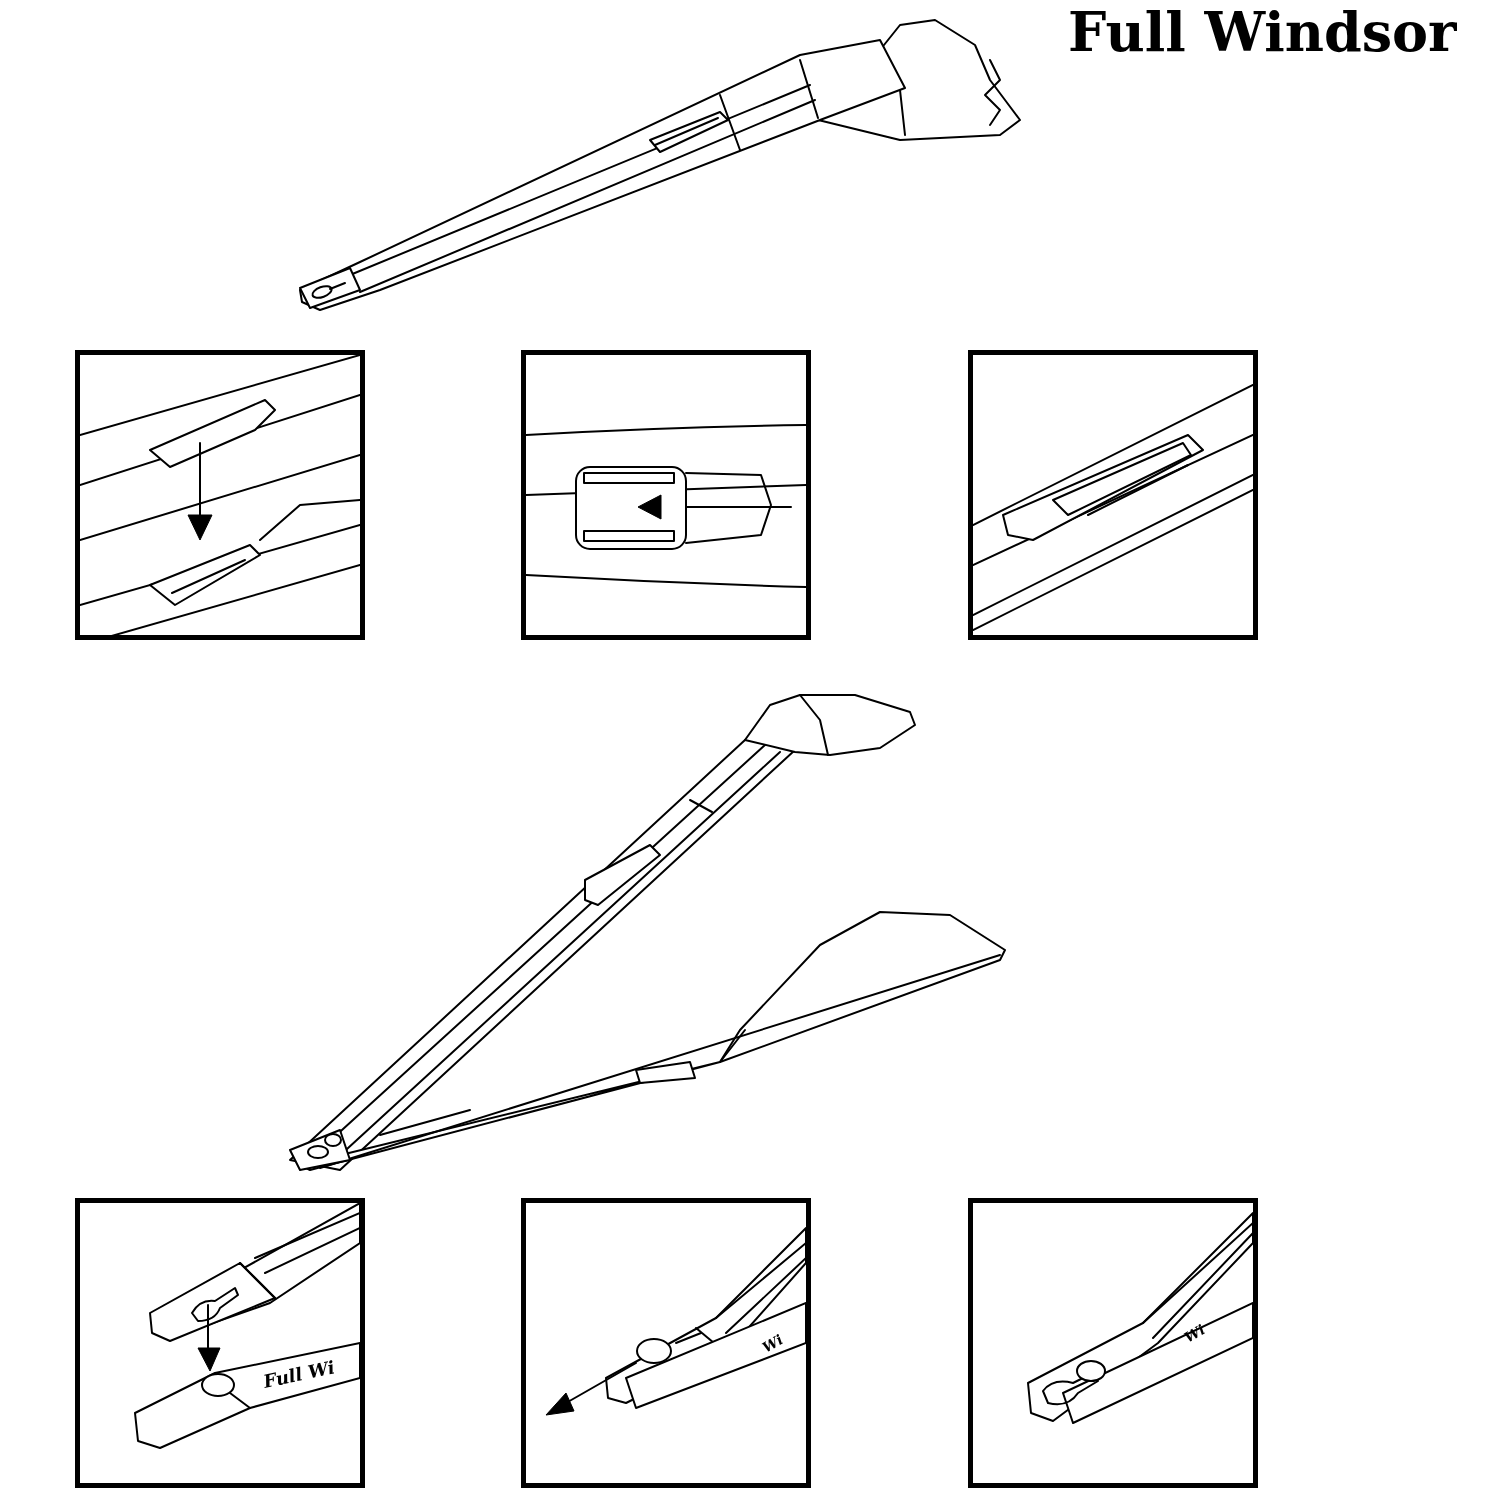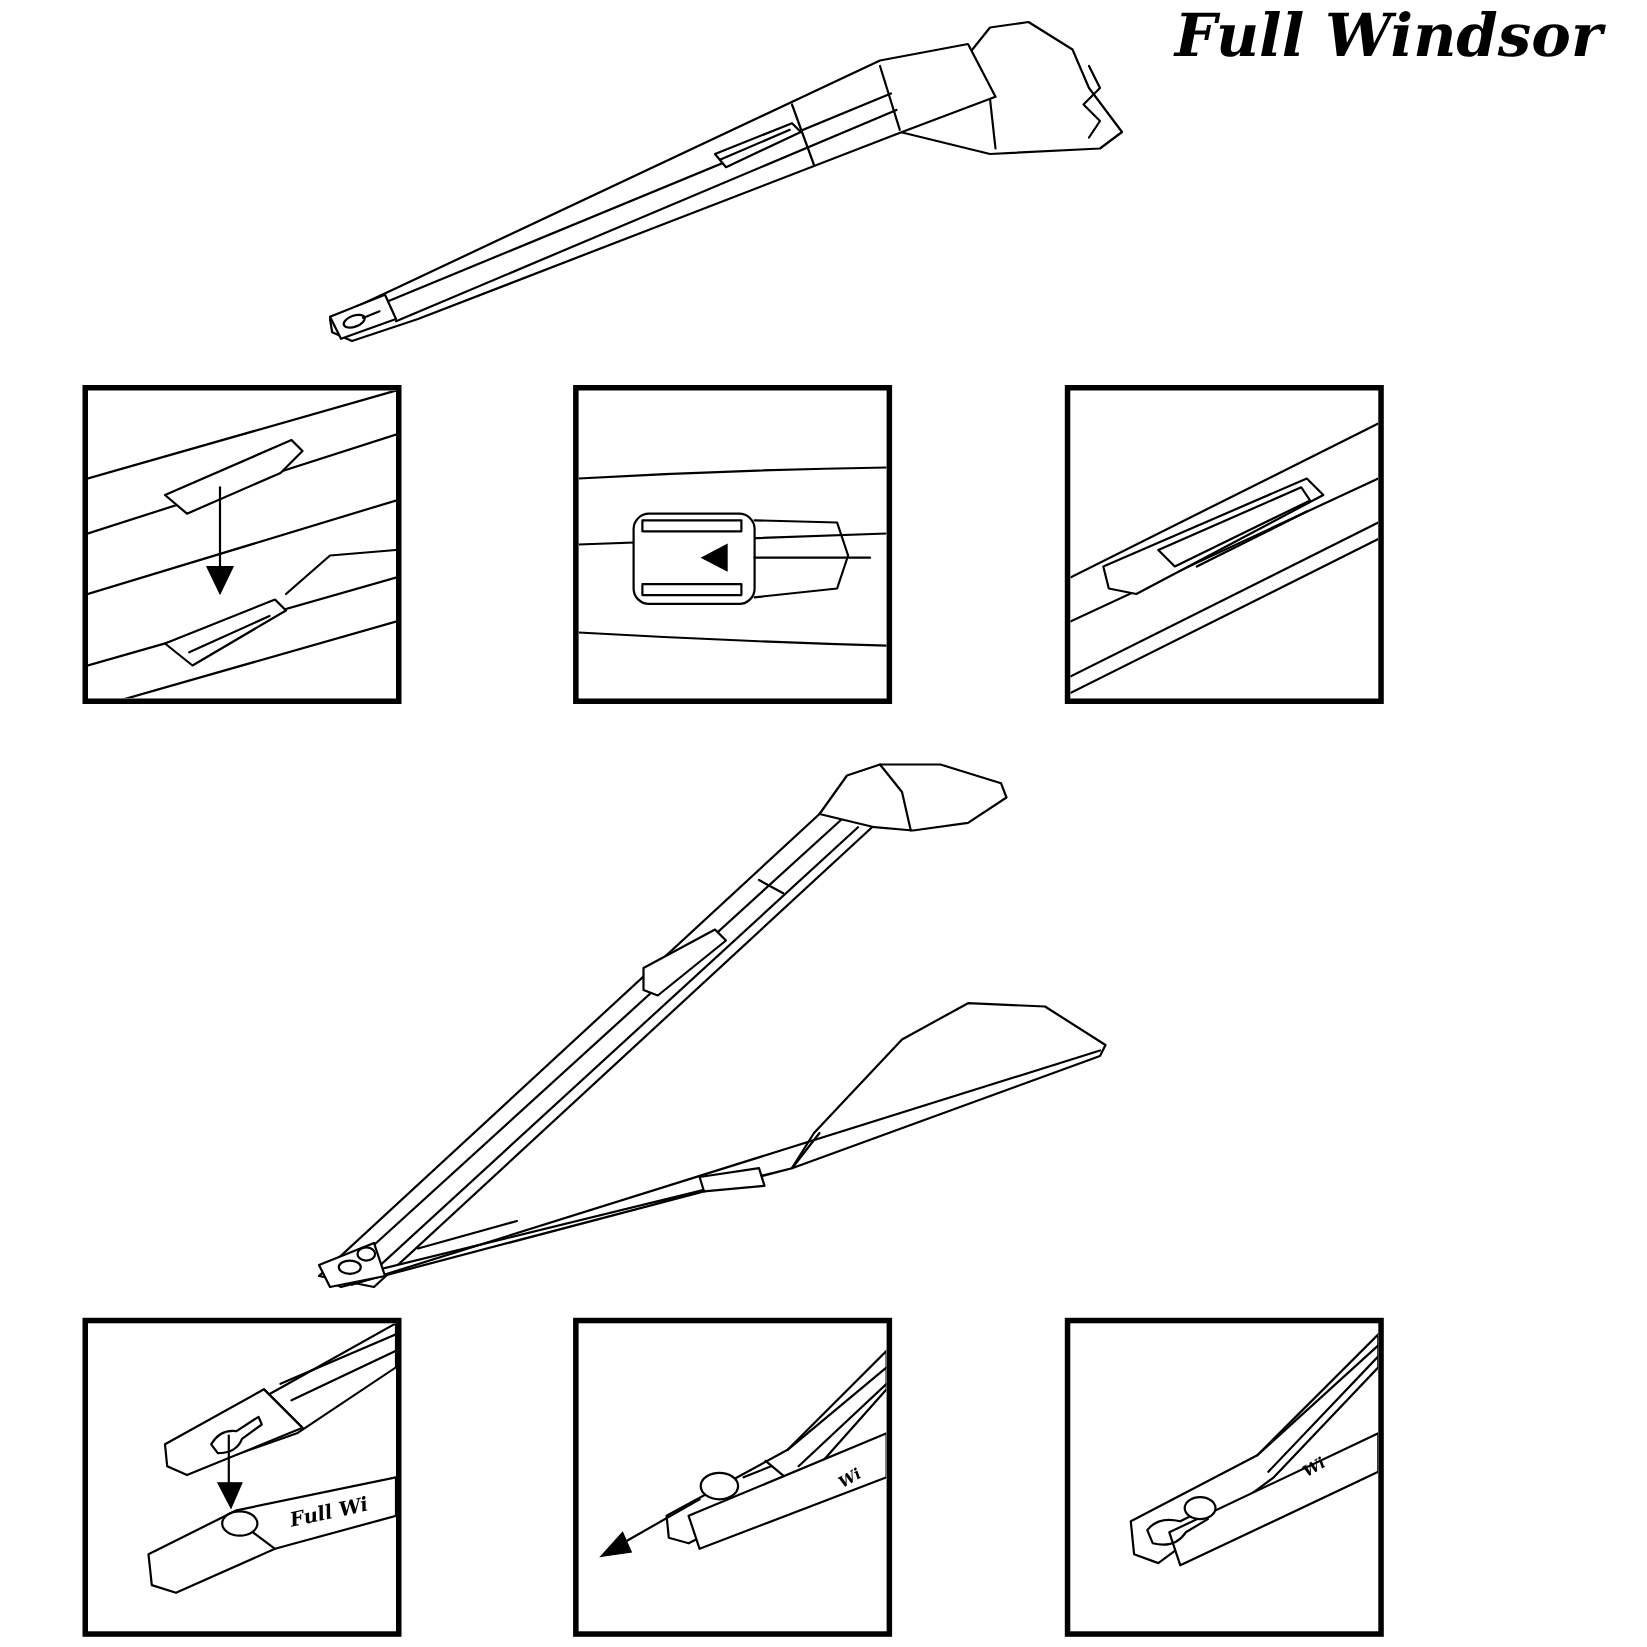--- a/index.html
+++ b/index.html
@@ -1,17 +1,17 @@
 <!DOCTYPE html>
 <html><head>
 <meta charset="utf-8">
 <style>
   html, body { margin: 0; padding: 0; background: #ffffff; }
   body { width: 1497px; height: 1497px; position: relative; overflow: hidden; font-family: "DejaVu Serif", serif; }
-  .brand { position: absolute; left: 1068px; top: 0px; font-family: "DejaVu Serif", serif; font-style: italic; font-weight: bold; font-size: 54px; letter-spacing: 0px; color: #000; line-height: 64px; }
+  .brand { position: absolute; left: 1068px; top: 0px; font-family: "DejaVu Serif", serif; font-weight: bold; font-size: 54px; letter-spacing: 0px; color: #000; line-height: 64px; }
   .panel { position: absolute; width: 290px; height: 290px; border: 5px solid #000; box-sizing: border-box; background: #fff; overflow: hidden; }
   svg { display: block; }
   .illus { position: absolute; left: 0; top: 0; }
   .s { fill: none; stroke: #000; stroke-width: 2; stroke-linejoin: round; stroke-linecap: round; }
   .sf { fill: #fff; stroke: #000; stroke-width: 2; stroke-linejoin: round; }
   .blk { fill: #000; stroke: #000; }
 </style>
 </head>
 <body>
 

